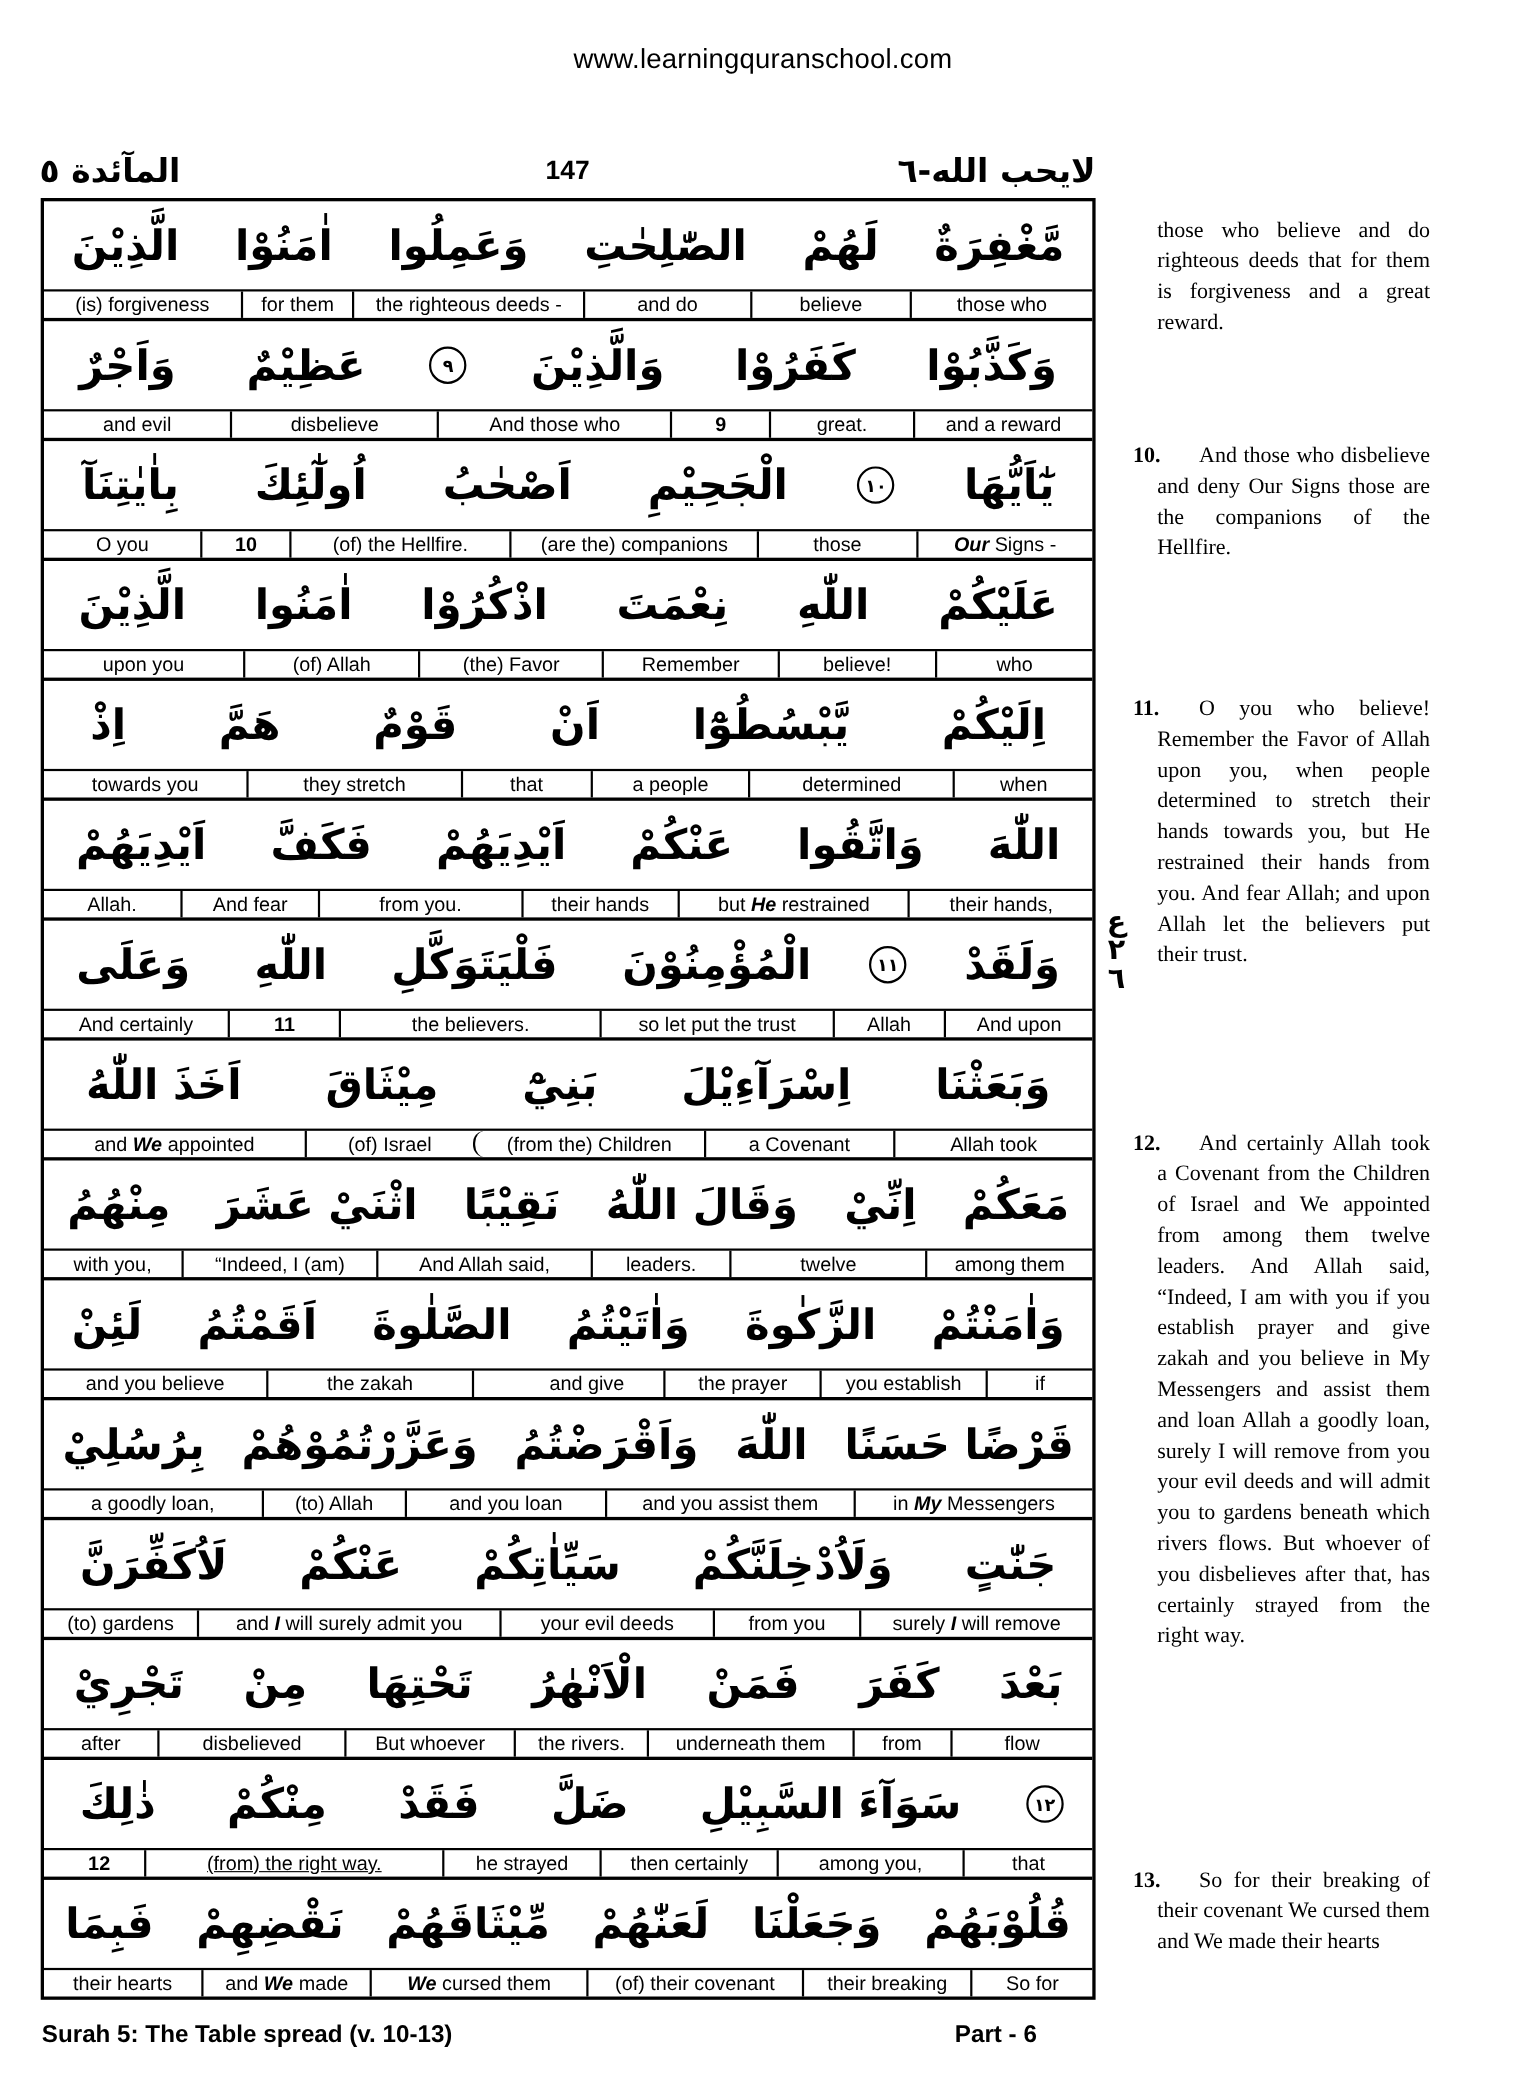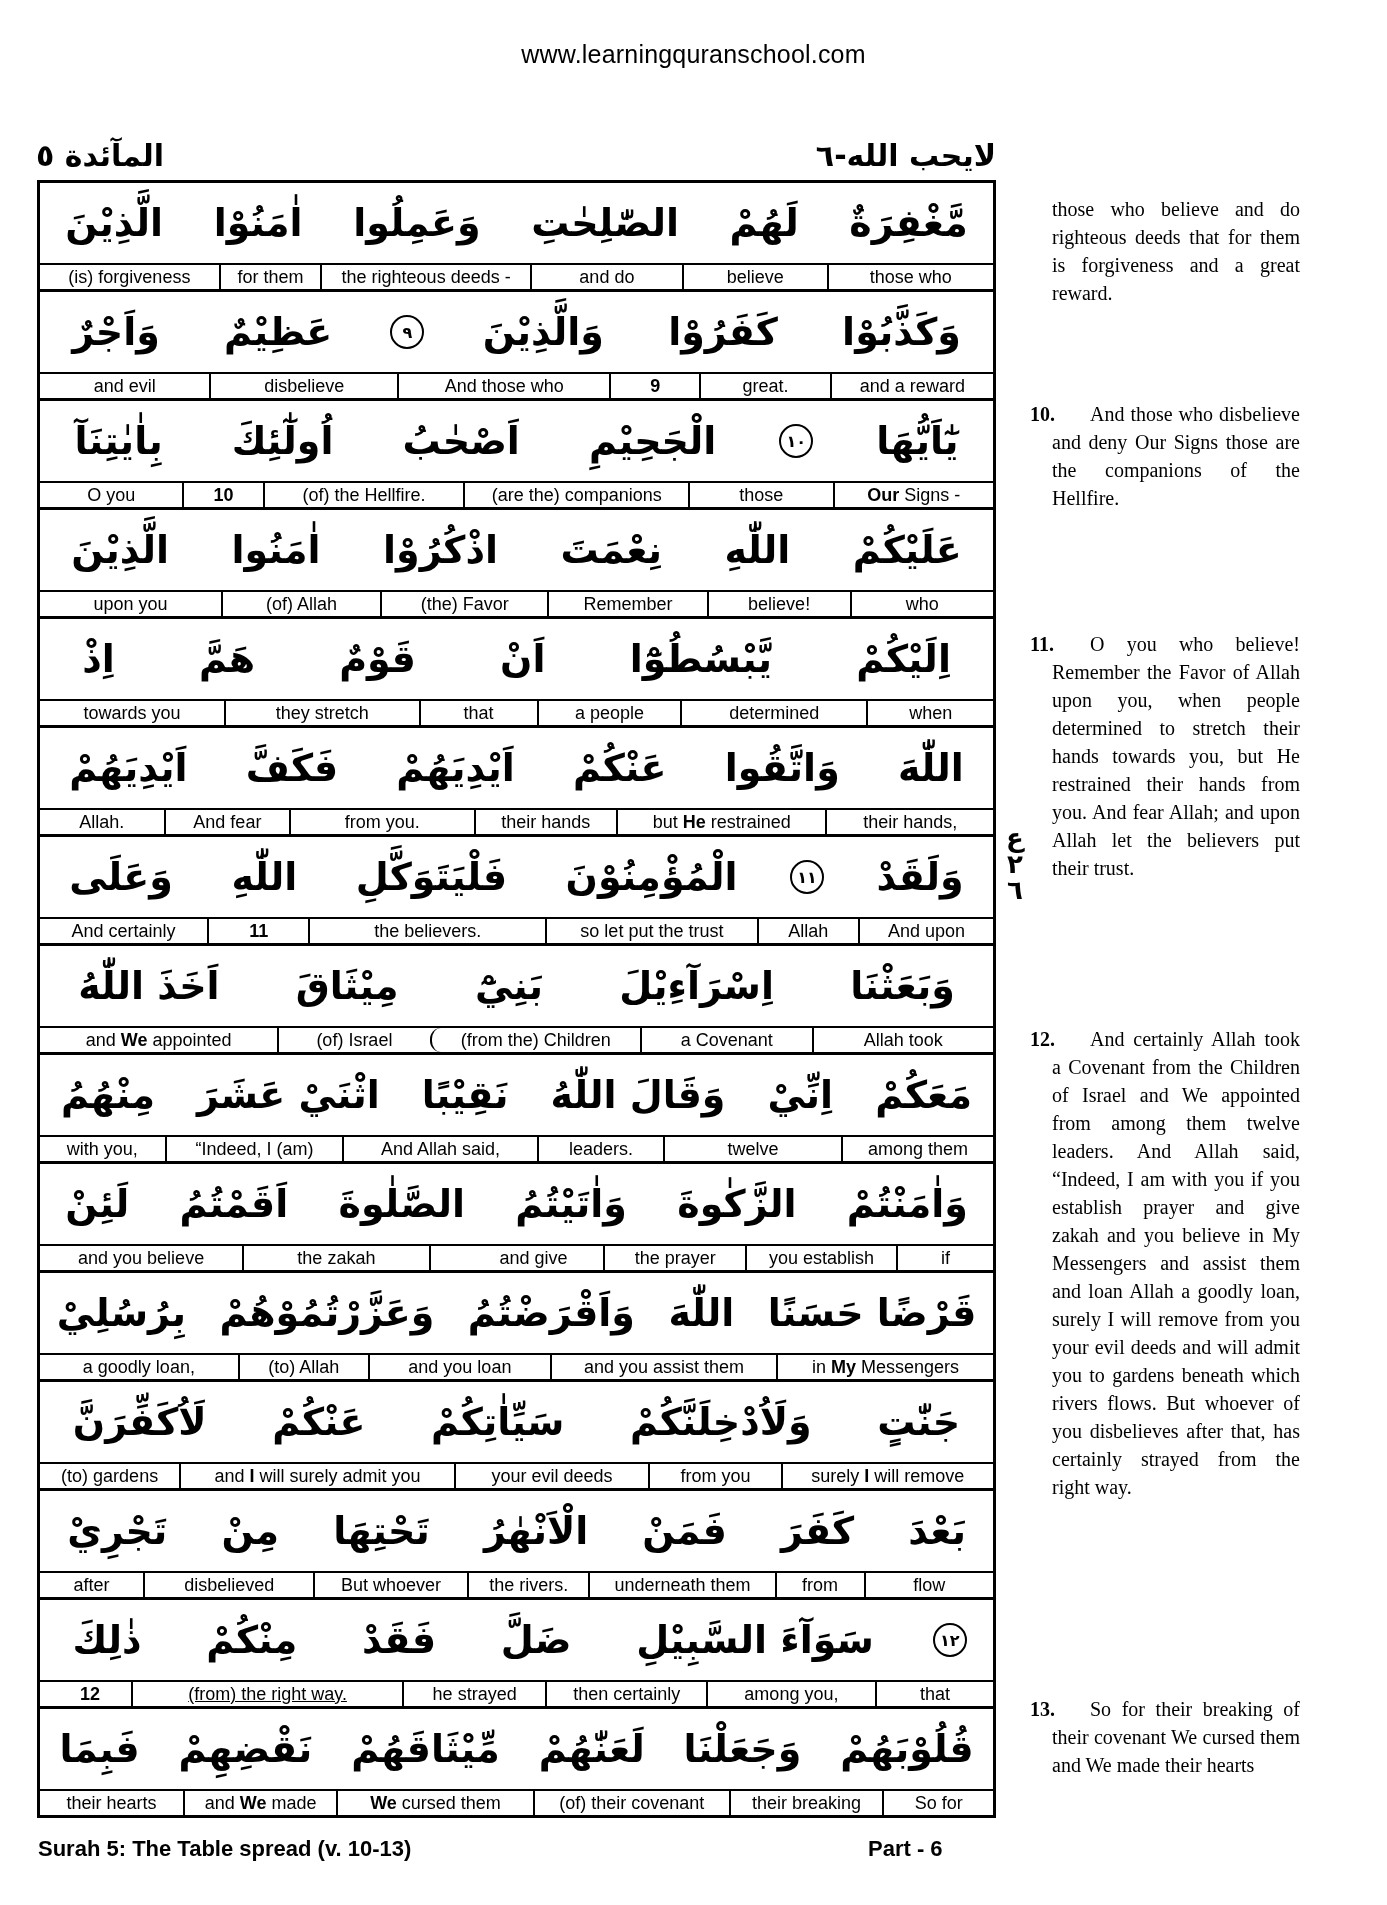--- a/index.html
+++ b/index.html
@@ -12,35 +12,36 @@
   .grid { position:absolute; top:180px; left:37px; width:959px; border:3px solid #000; box-sizing:border-box; }
   .verse-line { border-bottom:3px solid #000; }
   .verse-line:last-child { border-bottom:none; }
   .ar-row { display:flex; flex-direction:row-reverse; justify-content:space-around; align-items:center; height:80px; border-bottom:2px solid #000; font-family:"DejaVu Sans", sans-serif; font-size:38px; font-weight:bold; direction:rtl; }
   .ar-word { padding:0 6px; white-space:nowrap; }
   .ayah-mark { display:inline-flex; align-items:center; justify-content:center; width:30px; height:30px; border:2px solid #000; border-radius:50%; font-size:16px; font-weight:bold; }
   .en-row { display:flex; flex-direction:row; height:24px; }
   .en-cell { flex:1 1 auto; border-left:2px solid #000; font-size:18px; line-height:24px; text-align:center; white-space:nowrap; overflow:hidden; padding:0 3px; }
   .en-cell:first-child { border-left:none; }
   .en-cell.num { font-weight:bold; }
-  .en-cell b { font-weight:bold; }
+  .en-cell b { font-weight:bold;font-style:italic; }
   .ruku { position:absolute; left:1001px; top:825px; width:28px; font-family:"DejaVu Sans", sans-serif; font-size:26px; font-weight:bold; line-height:26px; text-align:center; }
   .translation { position:absolute; left:1030px; width:270px; font-family:"Liberation Serif", serif; font-size:20px; line-height:28px; text-align:justify; }
   .translation .vn { font-weight:bold; display:inline-block; width:60px; margin-left:-22px; }
   .translation p { margin:0; padding-left:22px; }
   .footer-left { position:absolute; left:38px; top:1836px; font-size:22px; font-weight:bold; }
   .footer-right { position:absolute; left:868px; top:1836px; font-size:22px; font-weight:bold; }
 </style>
 </head>
 <body>
 
 <div class="site-url">www.learningquranschool.com</div>
 
 <div class="running-head">
   <span class="rh-left">المآئدة ٥</span>
+  <span class="rh-center">147</span>
   <span class="rh-right">لايحب الله-٦</span>
 </div>
 
 <div class="grid" id="grid">
     <div class="verse-line">
       <div class="ar-row">
         <span class="ar-word">الَّذِيْنَ</span>
         <span class="ar-word">اٰمَنُوْا</span>
         <span class="ar-word">وَعَمِلُوا</span>
         <span class="ar-word">الصّٰلِحٰتِ</span>

